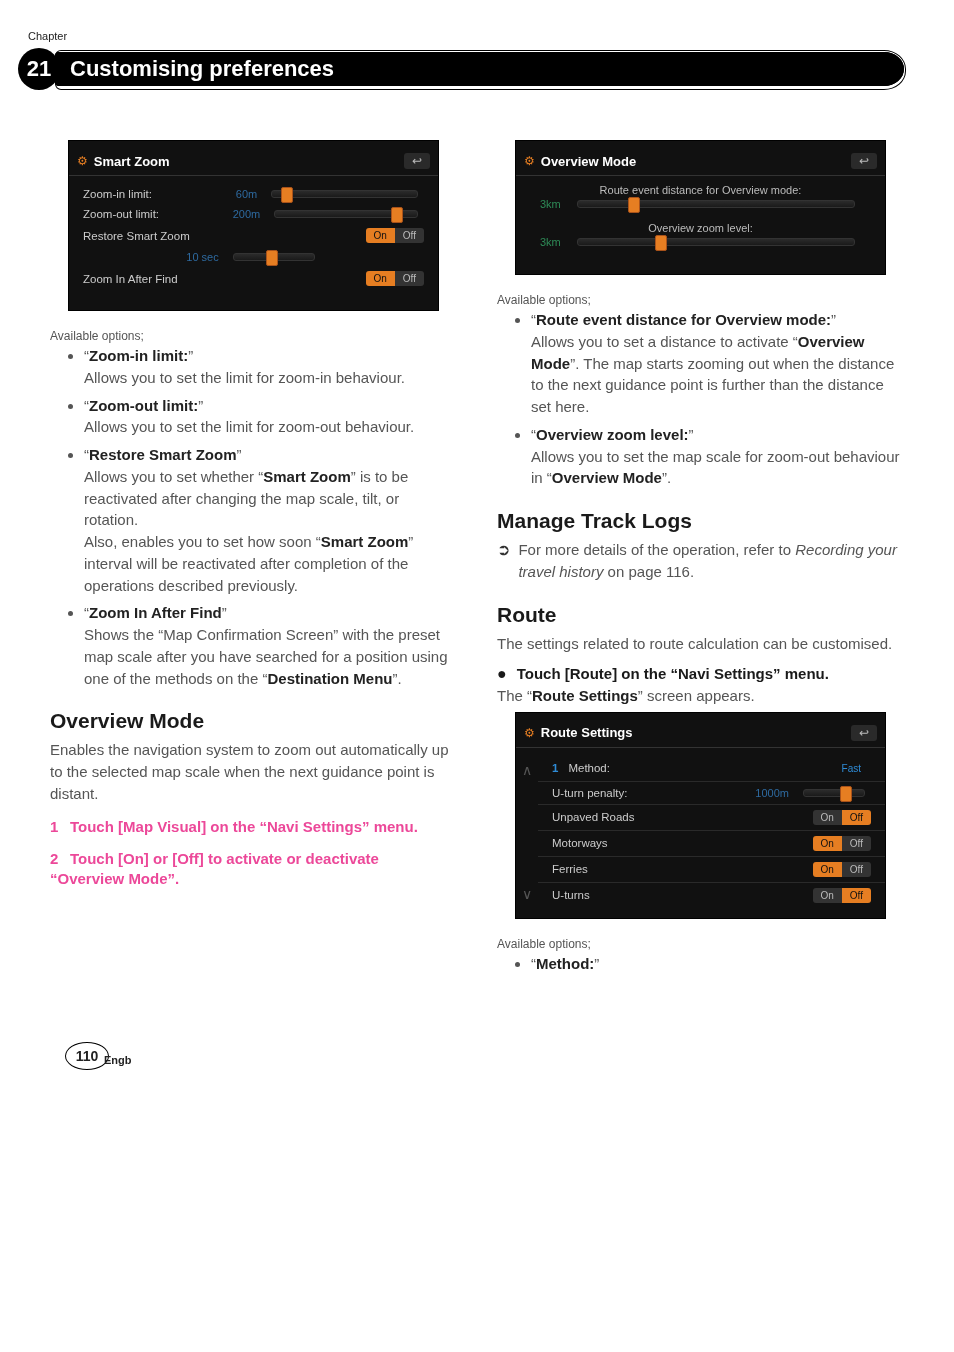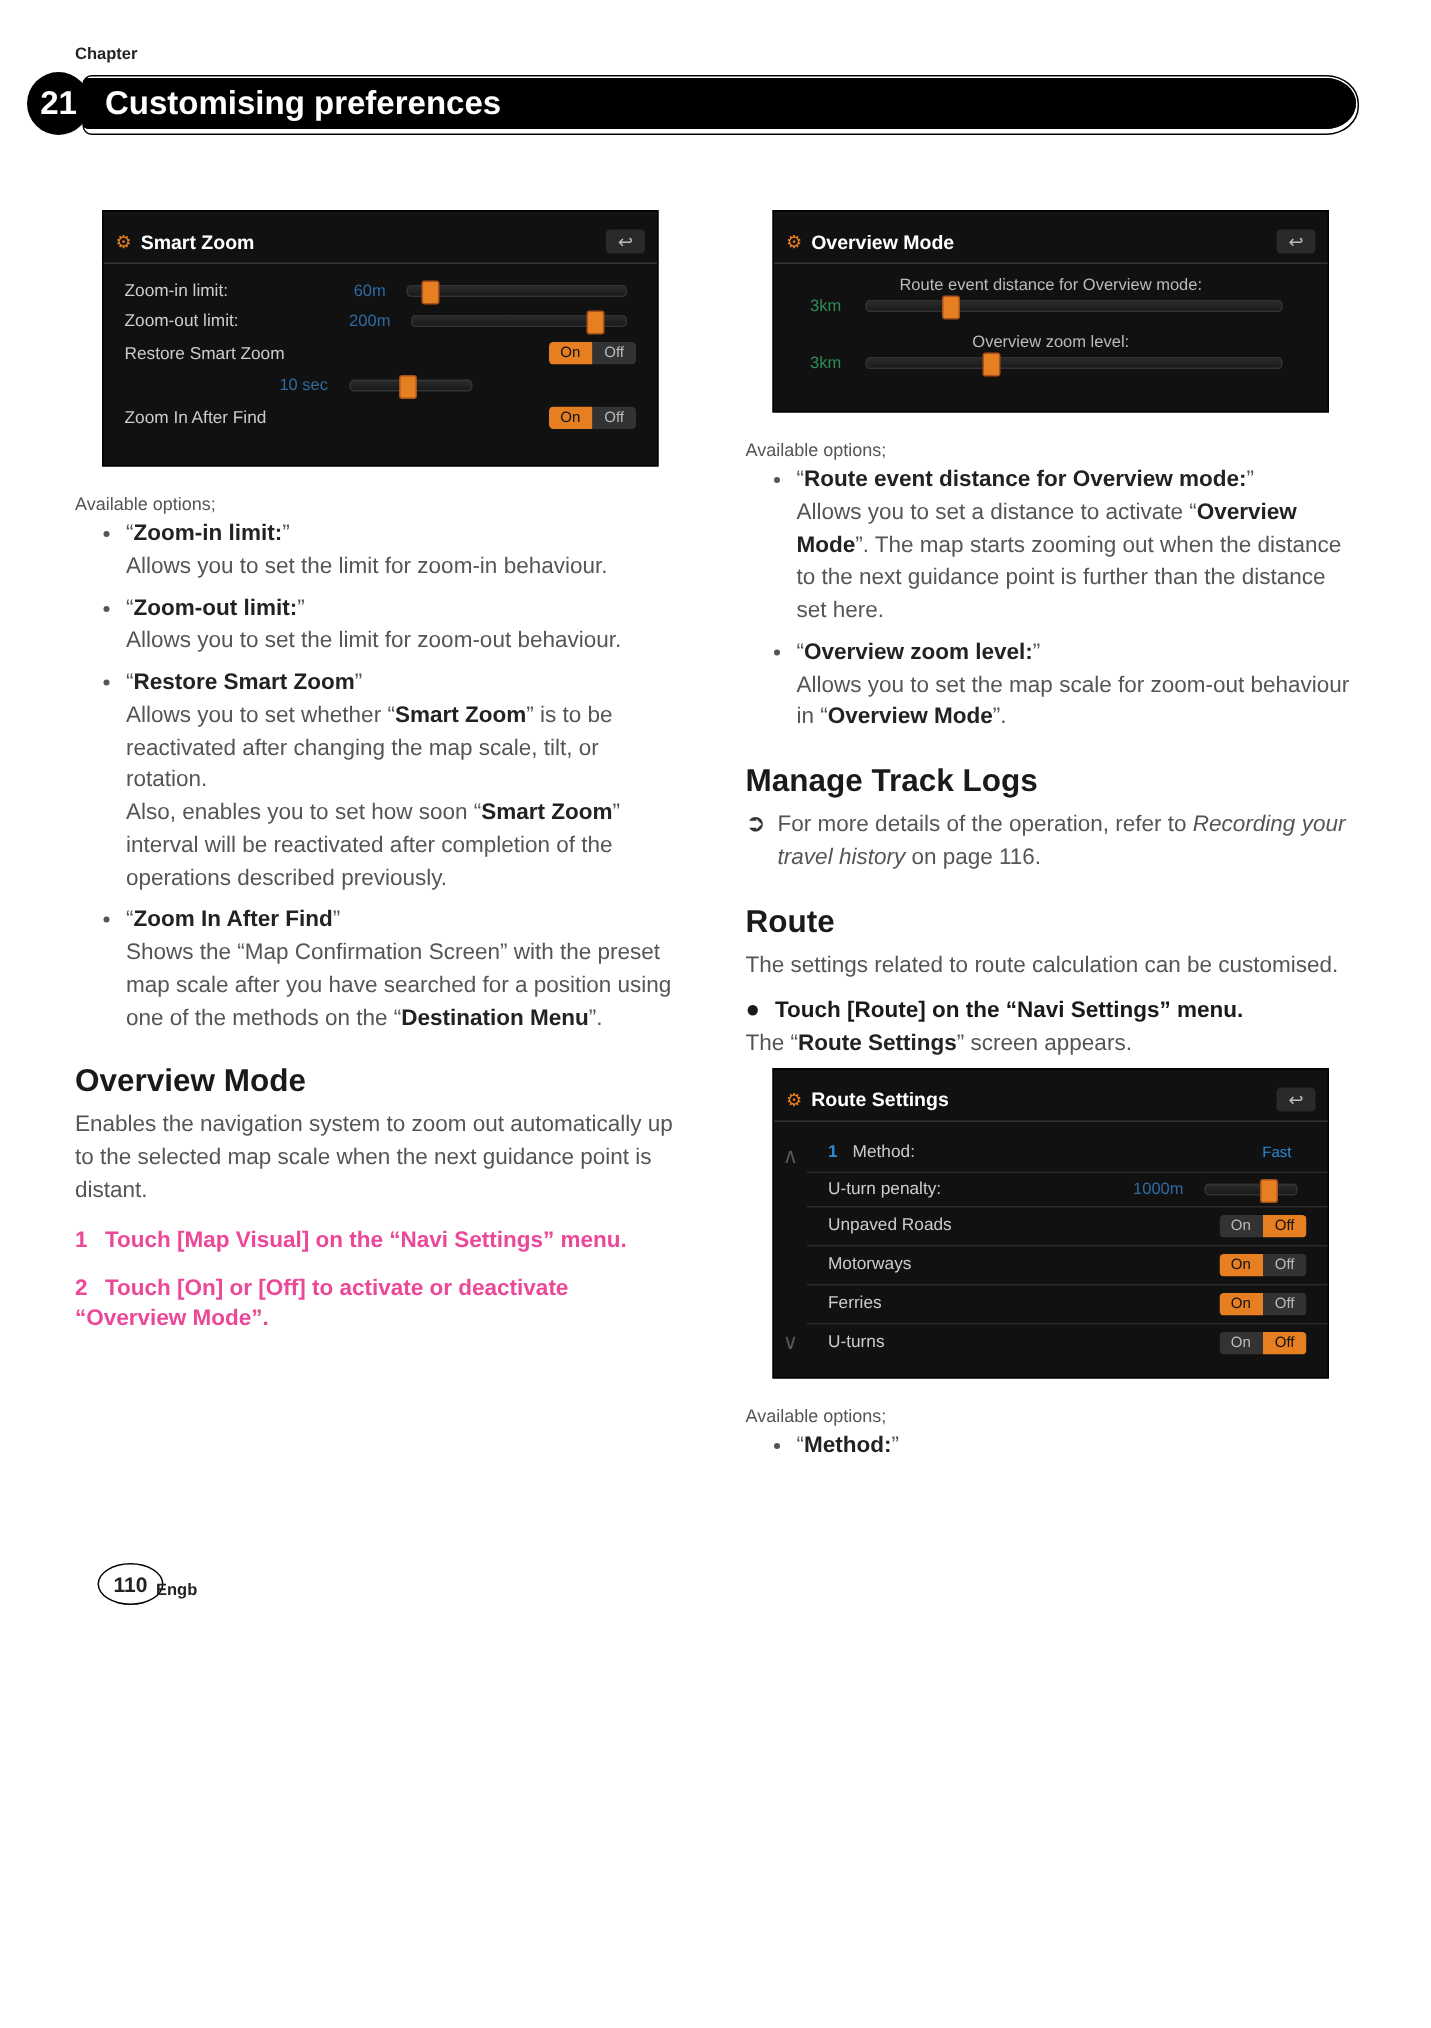--- a/index.html
+++ b/index.html
@@ -10,23 +10,23 @@
     width: 954px;
   }
   .page {
     position: relative;
     padding: 30px 50px 40px 50px;
     box-sizing: border-box;
   }
   .chapter-label {
     position: absolute;
     top: 30px;
-    left: 50px;
+    left: 28px;
     font-size: 11px;
-    font-weight: bold;
+    font-weight: normal;
   }
   .chapter-badge {
     position: absolute;
     top: 48px;
     left: 18px;
     width: 42px;
     height: 42px;
     background: #000;
     border-radius: 50%;
     color: #fff;

